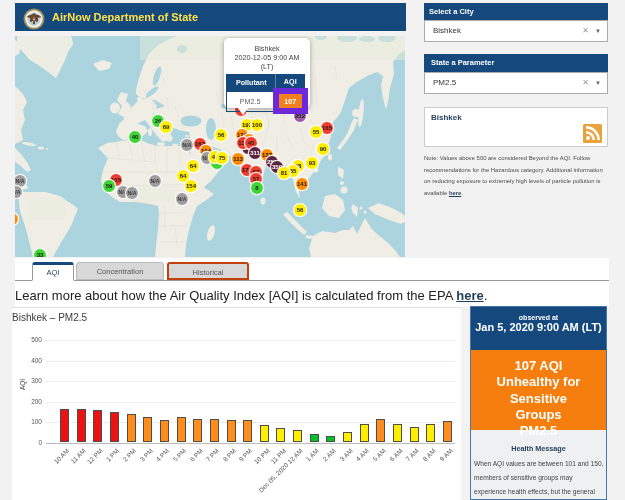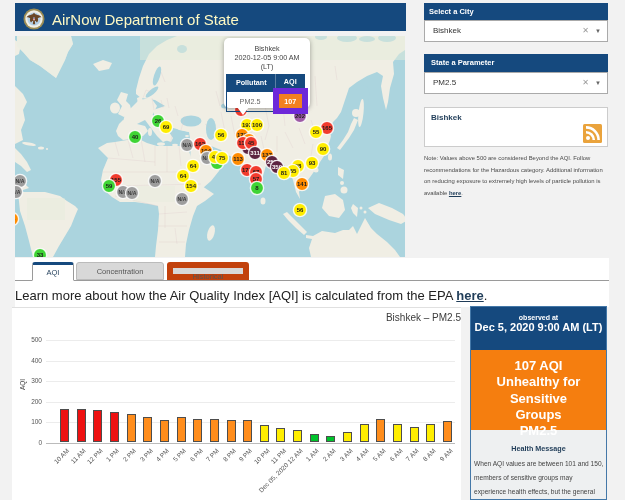--- a/index.html
+++ b/index.html
@@ -13,21 +13,21 @@
   <svg class="abs" style="left:8px;top:5px" width="22" height="22" viewBox="0 0 22 22">
     <circle cx="11" cy="11" r="10.5" fill="#9b8d55"></circle>
     <circle cx="11" cy="11" r="8.7" fill="#f2f0e6"></circle>
     <circle cx="11" cy="11" r="6.6" fill="#b5d2e8"></circle>
     <path d="M11,4.8 C10.2,6 9.2,6.6 7.6,6.9 C5.6,7.2 4.2,8 3.4,9.4 C5,9.2 6.2,9.5 7.2,10.2 C6.6,11.8 6.9,13.2 8.1,14.5 C8.7,13.5 9.4,12.9 10.2,12.7 L9.8,16.2 L12.2,16.2 L11.8,12.7 C12.6,12.9 13.3,13.5 13.9,14.5 C15.1,13.2 15.4,11.8 14.8,10.2 C15.8,9.5 17,9.2 18.6,9.4 C17.8,8 16.4,7.2 14.4,6.9 C12.8,6.6 11.8,6 11,4.8 Z" fill="#6b4726"></path>
     <rect x="10" y="9.6" width="2" height="2.6" fill="#fff"></rect>
     <rect x="10" y="9.6" width="2" height="1" fill="#3a5f8a"></rect>
     <rect x="10.4" y="10.6" width="0.5" height="1.6" fill="#c03a3a"></rect>
     <rect x="11.3" y="10.6" width="0.5" height="1.6" fill="#c03a3a"></rect>
   </svg>
-  <div class="abs" style="left:37px;top:8px;font-size:15px;font-weight:normal;color:#fef9c3">AirNow Department of State</div>
+  <div class="abs" style="left:37px;top:8px;font-size:11px;font-weight:bold;color:#fde047">AirNow Department of State</div>
 </div>
 
 <div class="abs" style="left:15px;top:36px;width:390px;height:221px;background:#abd4de;overflow:hidden">
 <svg width="390" height="221" viewBox="0 0 390 221">
 
 <path d="M2,0 L56,0 L58,8 L53,16 L50,24 L46,32 L41,42 L33,36 L25,30 L15,24 L8,16 L2,10 Z" fill="#f0eee4"></path>
 
 <path d="M0,50 L8,58 L12,66 L8,74 L10,84 L6,94 L8,104 L0,108 Z" fill="#f0eee4"></path>
 <path d="M0,4 L6,8 L4,18 L0,20 Z" fill="#f0eee4"></path>
 
@@ -257,25 +257,25 @@
     <path d="M3,3.4 A12.6,12.6 0 0 1 15.6,16" stroke="#fff" stroke-width="2.6" fill="none"></path>
   </svg>
 </div>
 <div class="abs" style="left:424px;top:153px;width:184px;font-size:5.9px;color:#4a4a4a;line-height:11.6px">Note: Values above 500 are considered Beyond the AQI. Follow recommendations for the Hazardous category. Additional information on reducing exposure to extremely high levels of particle pollution is available <a style="color:#1f3c58;font-weight:bold;text-decoration:underline">here</a>.</div>
 
 <div class="abs" style="left:15px;top:258px;width:594px;height:49px;background:#fff"></div>
 
 <div class="abs" style="left:15px;top:280px;width:594px;height:1px;background:#9a9a9a"></div>
 <div class="abs" style="left:32px;top:262px;width:42px;height:19px;background:#fff;border:1px solid #9a9a9a;border-top:3px solid #15497e;border-bottom:1px solid #fff;border-radius:3px 3px 0 0;font-size:7.5px;color:#1f3c58;text-align:center;line-height:15px">AQI</div>
 <div class="abs" style="left:76px;top:262px;width:88px;height:18px;background:#d8d8d8;border:1px solid #bbb;border-radius:3px 3px 0 0;font-size:7.5px;color:#555;text-align:center;line-height:17px">Concentration</div>
-<div class="abs" style="left:167px;top:262px;width:82px;height:18px;background:#d8d8d8;border:6px solid #c2410c;border-radius:3px 3px 0 0;font-size:7.5px;color:#555;text-align:center;line-height:17px">Historical</div>
+<div class="abs" style="left:167px;top:262px;width:82px;height:18px;background:#d8d8d8;border:2px solid #c2410c;border-radius:3px 3px 0 0;font-size:7.5px;color:#555;text-align:center;line-height:17px">Historical</div>
 <div class="abs" style="left:15px;top:288px;font-size:13px;color:#222">Learn more about how the Air Quality Index [AQI] is calculated from the EPA <a style="color:#1f3c58;font-weight:bold;text-decoration:underline">here</a>.</div>
 
 <div class="abs" style="left:12px;top:307px;width:449px;height:193px;background:#fff;border-top:1px solid #e0e0e0"></div>
-<div class="abs" style="left:12px;top:312px;width:449px;text-align:right;font-size:10px;color:#3c3c3c">Bishkek – PM2.5</div>
+<div class="abs" style="left:12px;top:312px;width:449px;text-align:left;font-size:10px;color:#3c3c3c">Bishkek – PM2.5</div>
 <div style="position:absolute;left:46px;top:442.5px;width:409px;height:1px;background:#cfcfcf"></div>
 <div class="yl" style="top:438.5px">0</div>
 <div style="position:absolute;left:46px;top:422.0px;width:409px;height:1px;background:#ececec"></div>
 <div class="yl" style="top:418.0px">100</div>
 <div style="position:absolute;left:46px;top:401.5px;width:409px;height:1px;background:#ececec"></div>
 <div class="yl" style="top:397.5px">200</div>
 <div style="position:absolute;left:46px;top:381.0px;width:409px;height:1px;background:#ececec"></div>
 <div class="yl" style="top:377.0px">300</div>
 <div style="position:absolute;left:46px;top:360.5px;width:409px;height:1px;background:#ececec"></div>
 <div class="yl" style="top:356.5px">400</div>
@@ -328,18 +328,18 @@
 <div class="xl" style="right:209.9px;top:447px">7 AM</div>
 <div style="position:absolute;left:426.3px;top:424.1px;width:9px;height:17.9px;background:#ffee00;border:1px solid #4d4d4d"></div>
 <div class="xl" style="right:193.2px;top:447px">8 AM</div>
 <div style="position:absolute;left:442.9px;top:421.1px;width:9px;height:20.9px;background:#ff8d1c;border:1px solid #4d4d4d"></div>
 <div class="xl" style="right:176.6px;top:447px">9 AM</div>
 <div class="abs" style="left:46px;top:443px;width:409px;height:1px;background:#bbb"></div>
 
 <div class="abs" style="left:470px;top:306px;width:137px;height:194px;border:1px solid #4478a8;background:#eef0f1">
   <div style="background:#15497e;color:#fff;text-align:center;height:43px;padding-top:5px">
     <div style="font-size:7px;font-weight:bold;margin-top:2px">observed at</div>
-    <div style="font-size:11px;font-weight:bold;margin-top:0px">Dec 5, 2020 9:00 AM (LT)</div>
+    <div style="font-size:11px;font-weight:bold;margin-top:0px">Jan 5, 2020 9:00 AM (LT)</div>
   </div>
   <div style="background:#f57e0f;color:#fff;text-align:center;height:80px;font-weight:bold;font-size:13px;line-height:16.3px;padding-top:8px">107 AQI<br>Unhealthy for Sensitive<br>Groups<br>PM2.5</div>
   <div style="text-align:center;font-size:7.2px;font-weight:bold;color:#1f3c58;margin-top:14px">Health Message</div>
   <div style="font-size:6.6px;color:#444;line-height:14px;padding:4px 3px 0;white-space:nowrap">When AQI values are between 101 and 150,<br>members of sensitive groups may<br>experience health effects, but the general<br>public is unlikely to be affected.</div>
 </div>
 
 </body></html>

